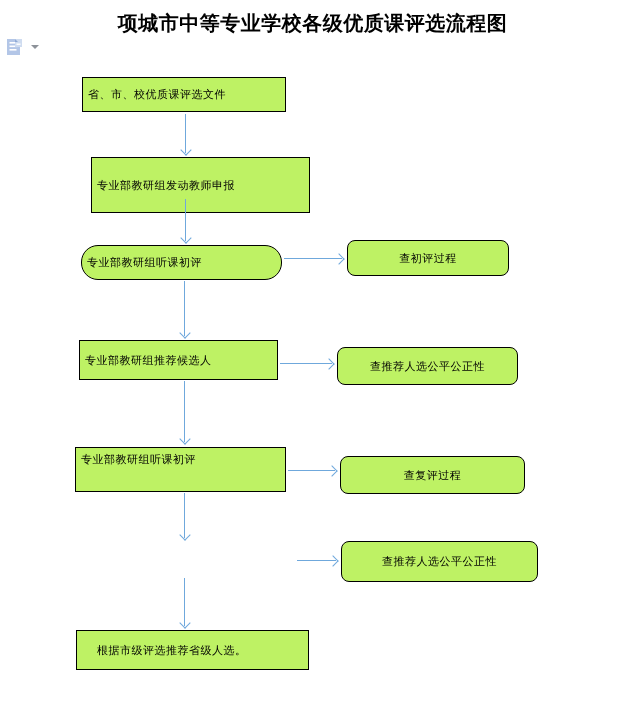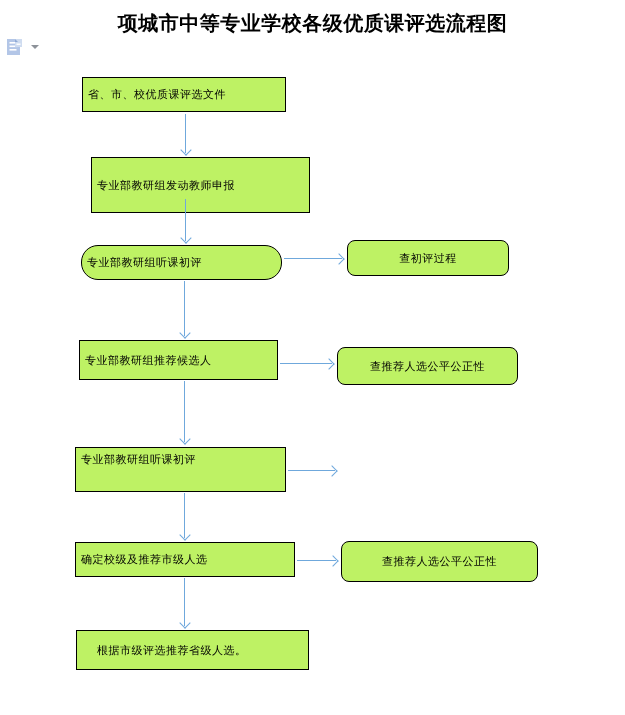--- a/index.html
+++ b/index.html
@@ -135,25 +135,25 @@
       </svg>
     </span>
     <span class="drop"></span>
   </div>
 
   <div class="box s0">省、市、校优质课评选文件</div>
   <div class="box s1">专业部教研组发动教师申报</div>
   <div class="box s2">专业部教研组听课初评</div>
   <div class="box s3">专业部教研组推荐候选人</div>
   <div class="box s4 top-align">专业部教研组听课初评</div>
-  <div class="box s5">确定校级及推荐市级人选</div>
   <div class="box s6">根据市级评选推荐省级人选。</div>
 
   <div class="box center c0">查初评过程</div>
   <div class="box center c1">查推荐人选公平公正性</div>
+  <div class="box center c2">查复评过程</div>
   <div class="box center c3">查推荐人选公平公正性</div>
 
   <div class="varrow v0"></div>
   <div class="varrow v1"></div>
   <div class="varrow v2"></div>
   <div class="varrow v3"></div>
   <div class="varrow v4"></div>
   <div class="varrow v5"></div>
 
   <div class="harrow h0"></div>

